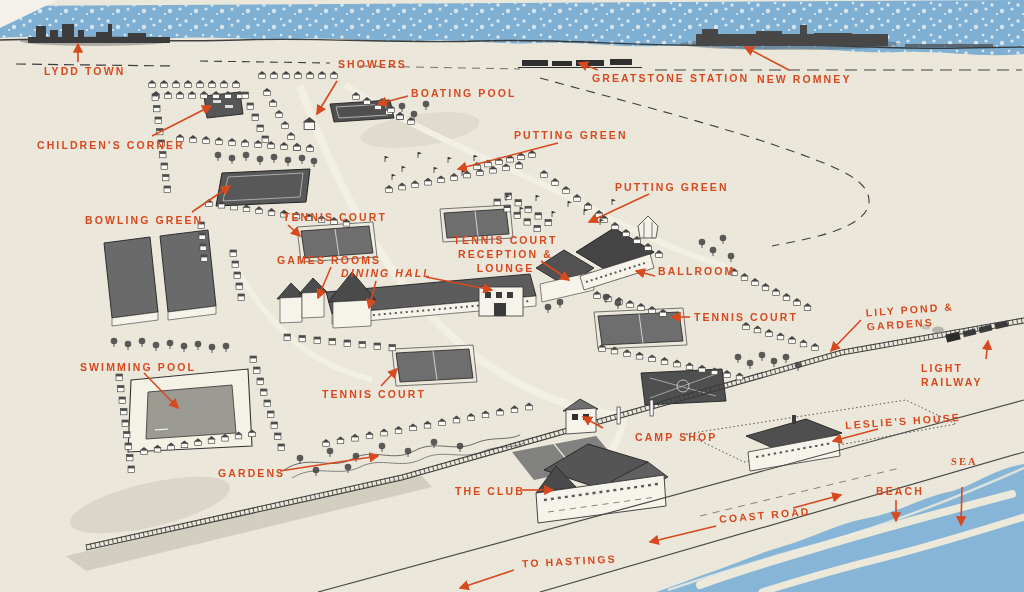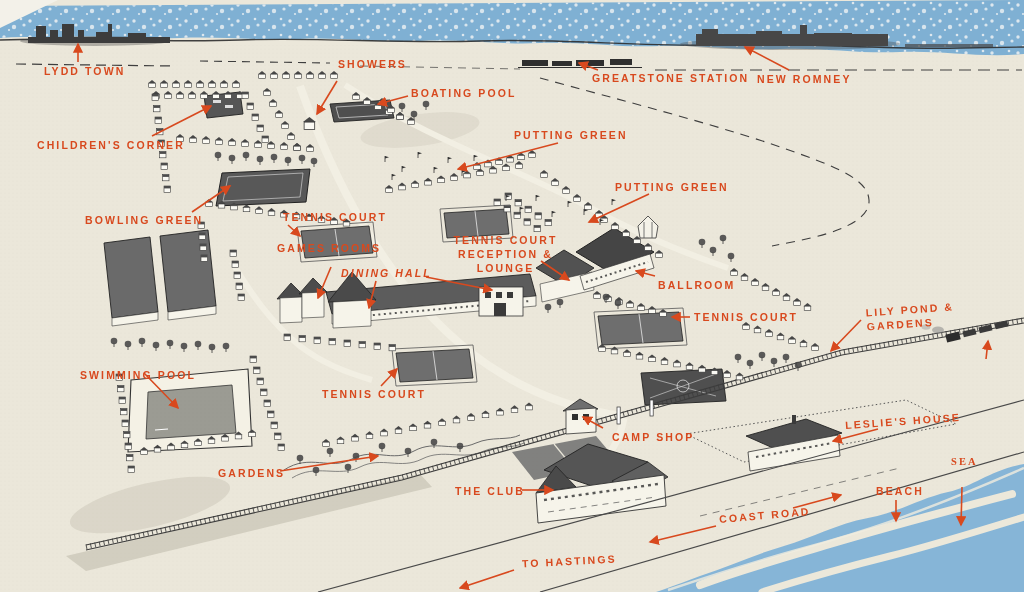--- a/index.html
+++ b/index.html
@@ -587,31 +587,32 @@
 <div class="label" style="left:44px;top:64px;">LYDD TOWN</div>
 <div class="label" style="left:37px;top:138px;">CHILDREN'S CORNER</div>
 <div class="label" style="left:338px;top:57px;">SHOWERS</div>
 <div class="label" style="left:411px;top:86px;">BOATING POOL</div>
 <div class="label" style="left:592px;top:71px;">GREATSTONE STATION</div>
 <div class="label" style="left:757px;top:72px;">NEW ROMNEY</div>
 <div class="label" style="left:514px;top:128px;">PUTTING GREEN</div>
 <div class="label" style="left:615px;top:180px;">PUTTING GREEN</div>
 <div class="label" style="left:85px;top:213px;">BOWLING GREEN</div>
 <div class="label" style="left:283px;top:210px;">TENNIS COURT</div>
-<div class="label" style="left:277px;top:241px;">GAMES ROOMS</div>
+<div class="label" style="left:277px;top:253px;">GAMES ROOMS</div>
 <div class="label" style="left:341px;top:266px;font-style:italic;">DINING HALL</div>
 <div class="label center" style="left:428px;top:233px;width:155px;">TENNIS COURT
 RECEPTION &amp; LOUNGE</div>
-<div class="label" style="left:658px;top:278px;">BALLROOM</div>
+<div class="label" style="left:658px;top:264px;">BALLROOM</div>
 <div class="label" style="left:694px;top:310px;">TENNIS COURT</div>
 <div class="label" style="left:866px;top:300px;transform:rotate(-4deg);">LILY POND &amp; GARDENS</div>
-<div class="label" style="left:80px;top:368px;">SWIMMING POOL</div>
+<div class="label" style="left:921px;top:361px;">LIGHT RAILWAY</div>
+<div class="label" style="left:80px;top:360px;">SWIMMING POOL</div>
 <div class="label" style="left:322px;top:387px;">TENNIS COURT</div>
 <div class="label" style="left:218px;top:466px;">GARDENS</div>
-<div class="label" style="left:612px;top:430px;">CAMP SHOP</div>
+<div class="label" style="left:635px;top:430px;">CAMP SHOP</div>
 <div class="label" style="left:455px;top:484px;">THE CLUB</div>
 <div class="label" style="left:845px;top:414px;transform:rotate(-4deg);">LESLIE'S HOUSE</div>
 <div class="label" style="left:719px;top:508px;transform:rotate(-5deg);">COAST ROAD</div>
 <div class="label" style="left:522px;top:554px;transform:rotate(-3deg);">TO HASTINGS</div>
 <div class="label" style="left:876px;top:484px;">BEACH</div>
 <div class="label" style="left:951px;top:455px;font-family:Liberation Serif, serif;">SEA</div>
 
 </div>
 
 </body></html>

